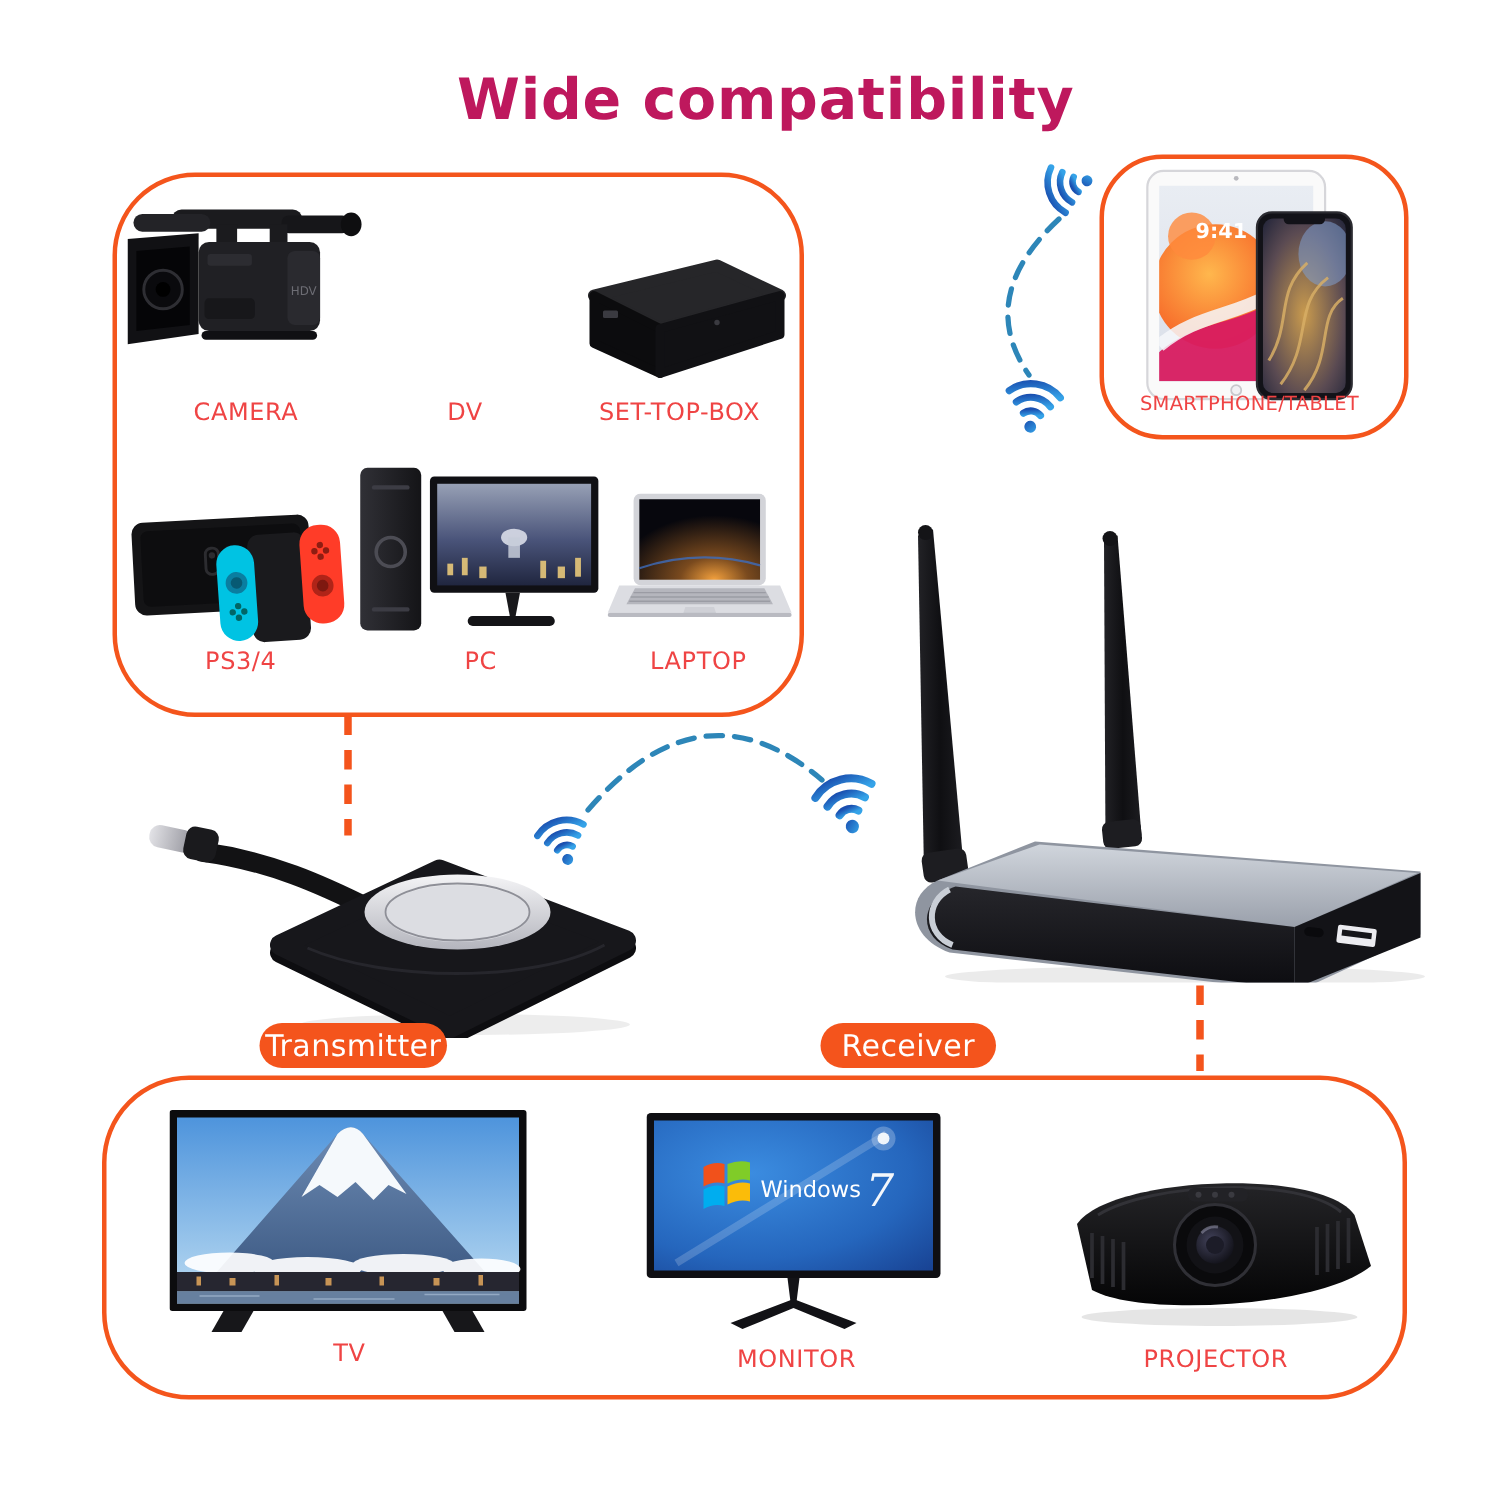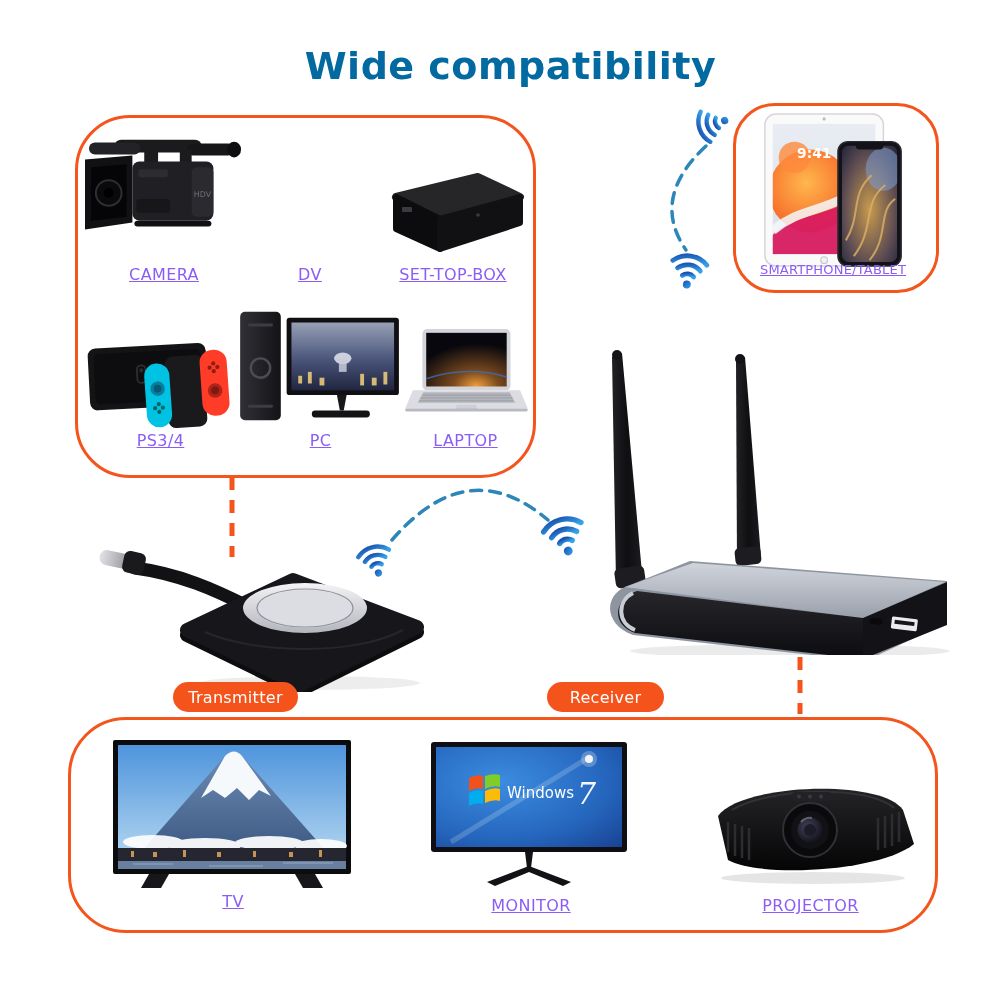--- a/index.html
+++ b/index.html
@@ -1,29 +1,29 @@
 <!DOCTYPE html>
 <html><head>
 <meta charset="utf-8">
 <style>
   html,body{margin:0;padding:0;background:#ffffff;}
   .canvas{position:relative;width:1000px;height:1000px;background:#fff;overflow:hidden;
           font-family:"DejaVu Sans","Liberation Sans",sans-serif;}
   .abs{position:absolute;}
   .page-title{left:0;right:0;top:44px;text-align:center;font-size:38px;font-weight:700;
-              color:#0369a1;letter-spacing:.5px;margin-left:21px;}
+              color:#be185d;letter-spacing:.5px;margin-left:21px;}
   .panel{border:3px solid #F4551C;background:#fff;}
   .panel-sources{left:75px;top:115px;width:455px;height:357px;border-radius:55px;}
   .panel-mobile{left:733px;top:103px;width:200px;height:184px;border-radius:42px;}
   .panel-displays{left:68px;top:717px;width:864px;height:210px;border-radius:58px;}
-  .device-label{position:absolute;text-align:center;color:#8b5cf6;font-size:16px;
-                letter-spacing:.4px;text-decoration:underline;}
+  .device-label{position:absolute;text-align:center;color:#ef4444;font-size:16px;
+                letter-spacing:.4px;}
   .device-label.small{font-size:13px;letter-spacing:.2px;}
   .pill{position:absolute;height:30px;border-radius:16px;background:#F4541C;color:#fff;
-        display:flex;align-items:center;justify-content:center;font-size:16px;letter-spacing:.3px;}
+        display:flex;align-items:center;justify-content:center;font-size:20px;letter-spacing:.3px;}
   svg{display:block;}
   .overlay{left:0;top:0;pointer-events:none;}
 </style>
 </head>
 <body>
 
 <div class="canvas">
 
   <div class="abs page-title">Wide compatibility</div>
 

